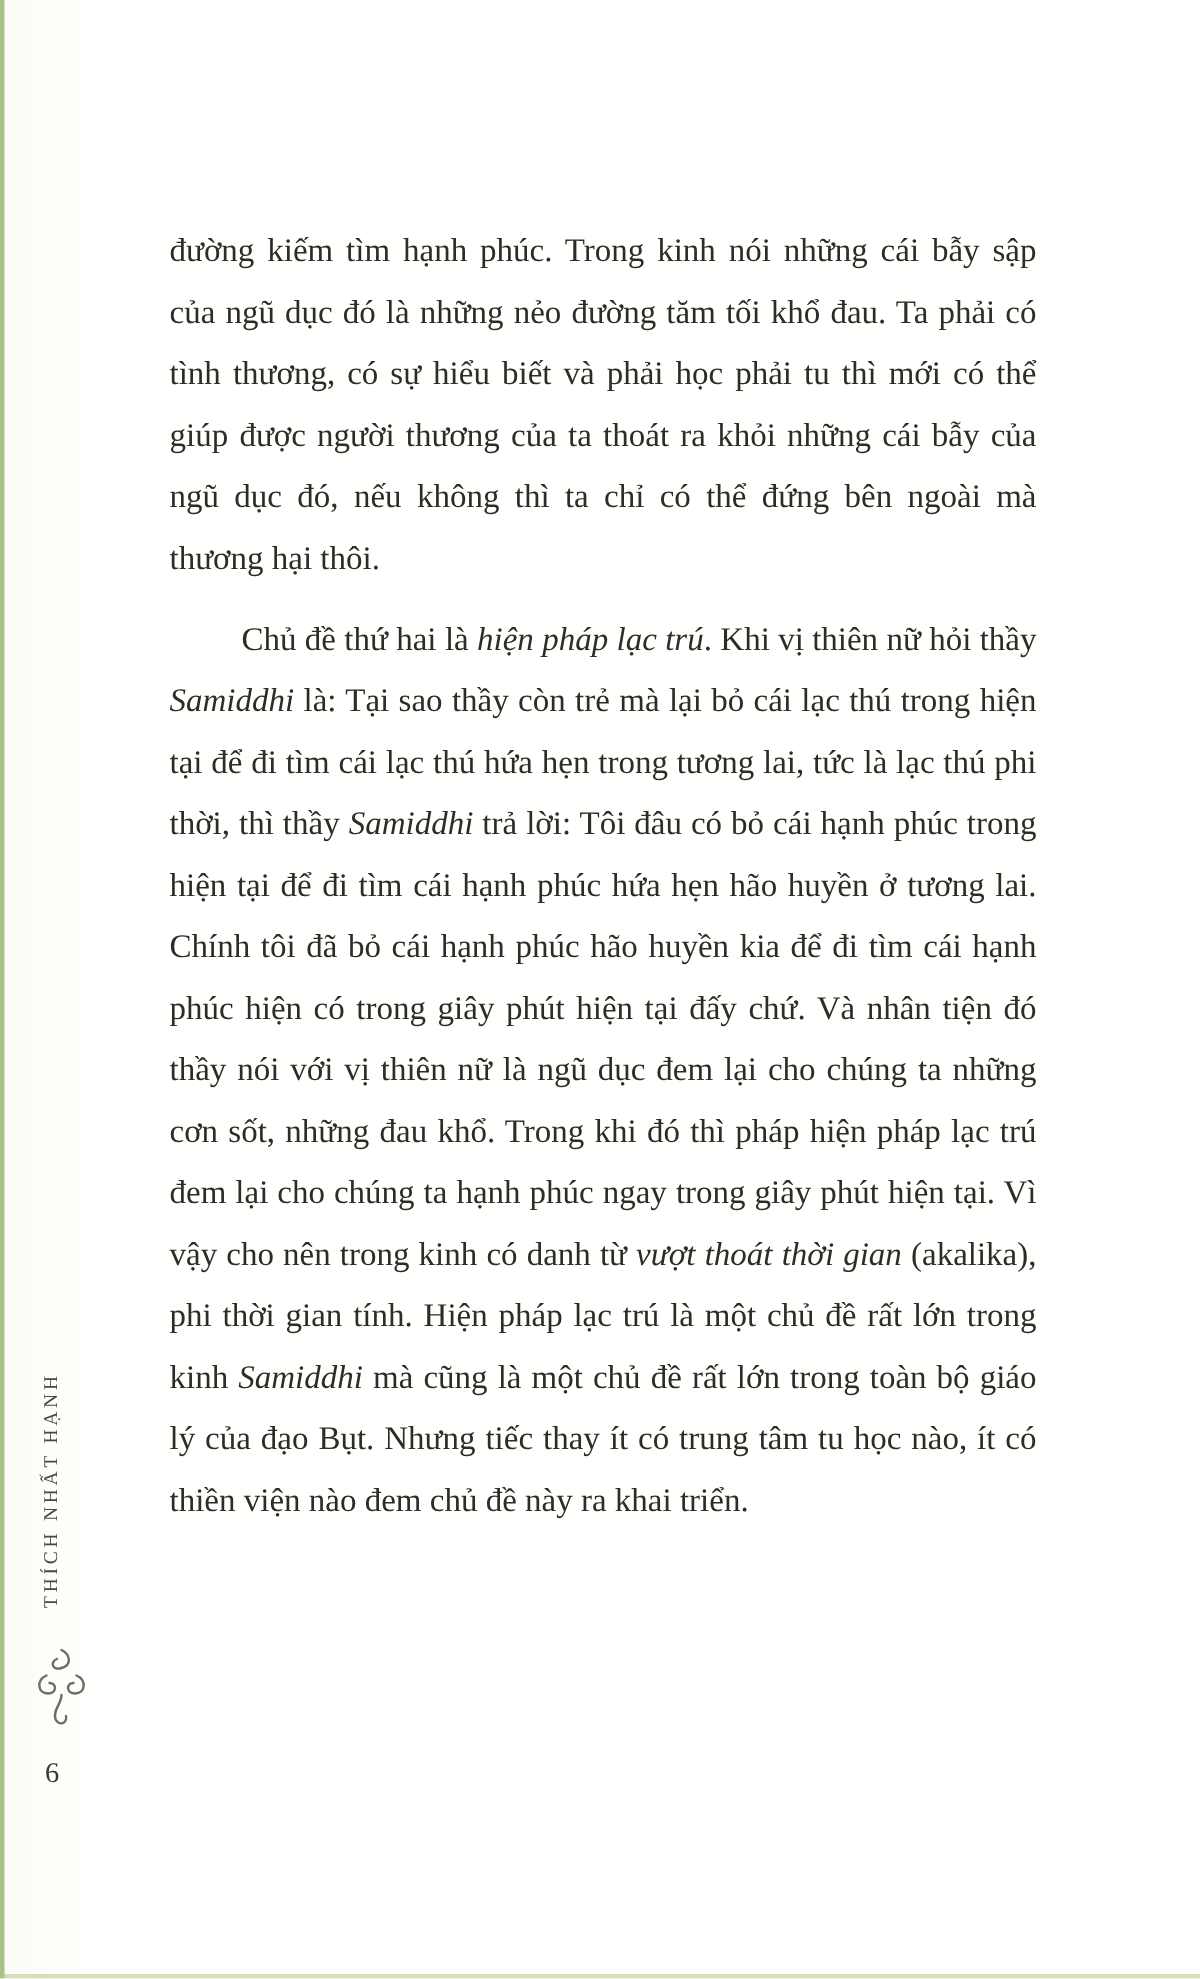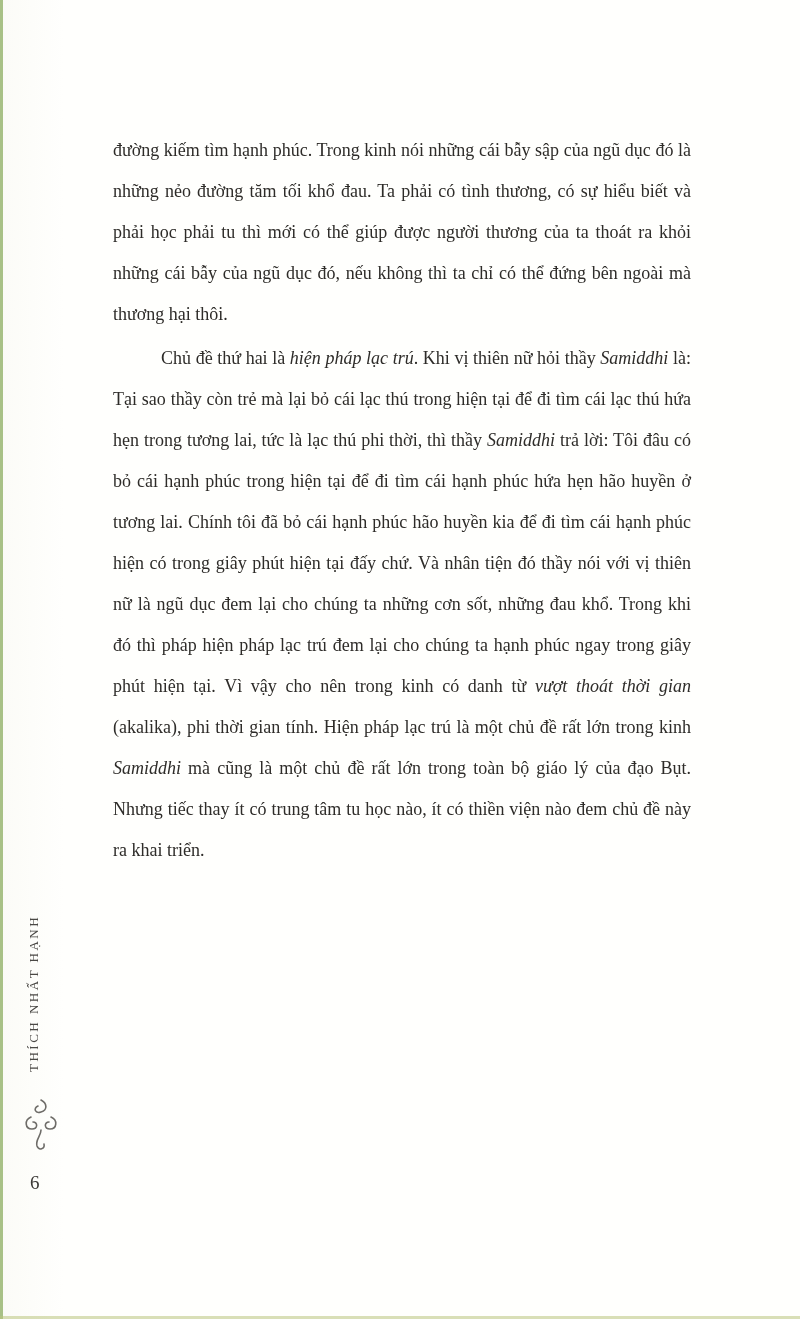--- a/index.html
+++ b/index.html
@@ -29,34 +29,34 @@
   .edge-bottom {
     position: absolute;
     left: 0; bottom: 0;
     width: 100%; height: 3px;
     background: #b9c47e;
     opacity: 0.55;
   }
   .text-block {
     position: absolute;
     left: 113px;
-    top: 130px;
+    top: 146px;
     width: 578px;
-    font-size: 18px;
+    font-size: 22px;
     line-height: 41px;
     color: #2e2c29;
     text-align: justify;
     text-justify: inter-word;
   }
   .para {
     margin: 0;
   }
   .para.indent {
     text-indent: 48px;
-    margin-top: 3px;
+    margin-top: 13px;
   }
   .para em {
     font-style: italic;
   }
   .author-vertical {
     position: absolute;
     left: 26px;
     top: 892px;
     height: 180px;
     writing-mode: vertical-rl;

